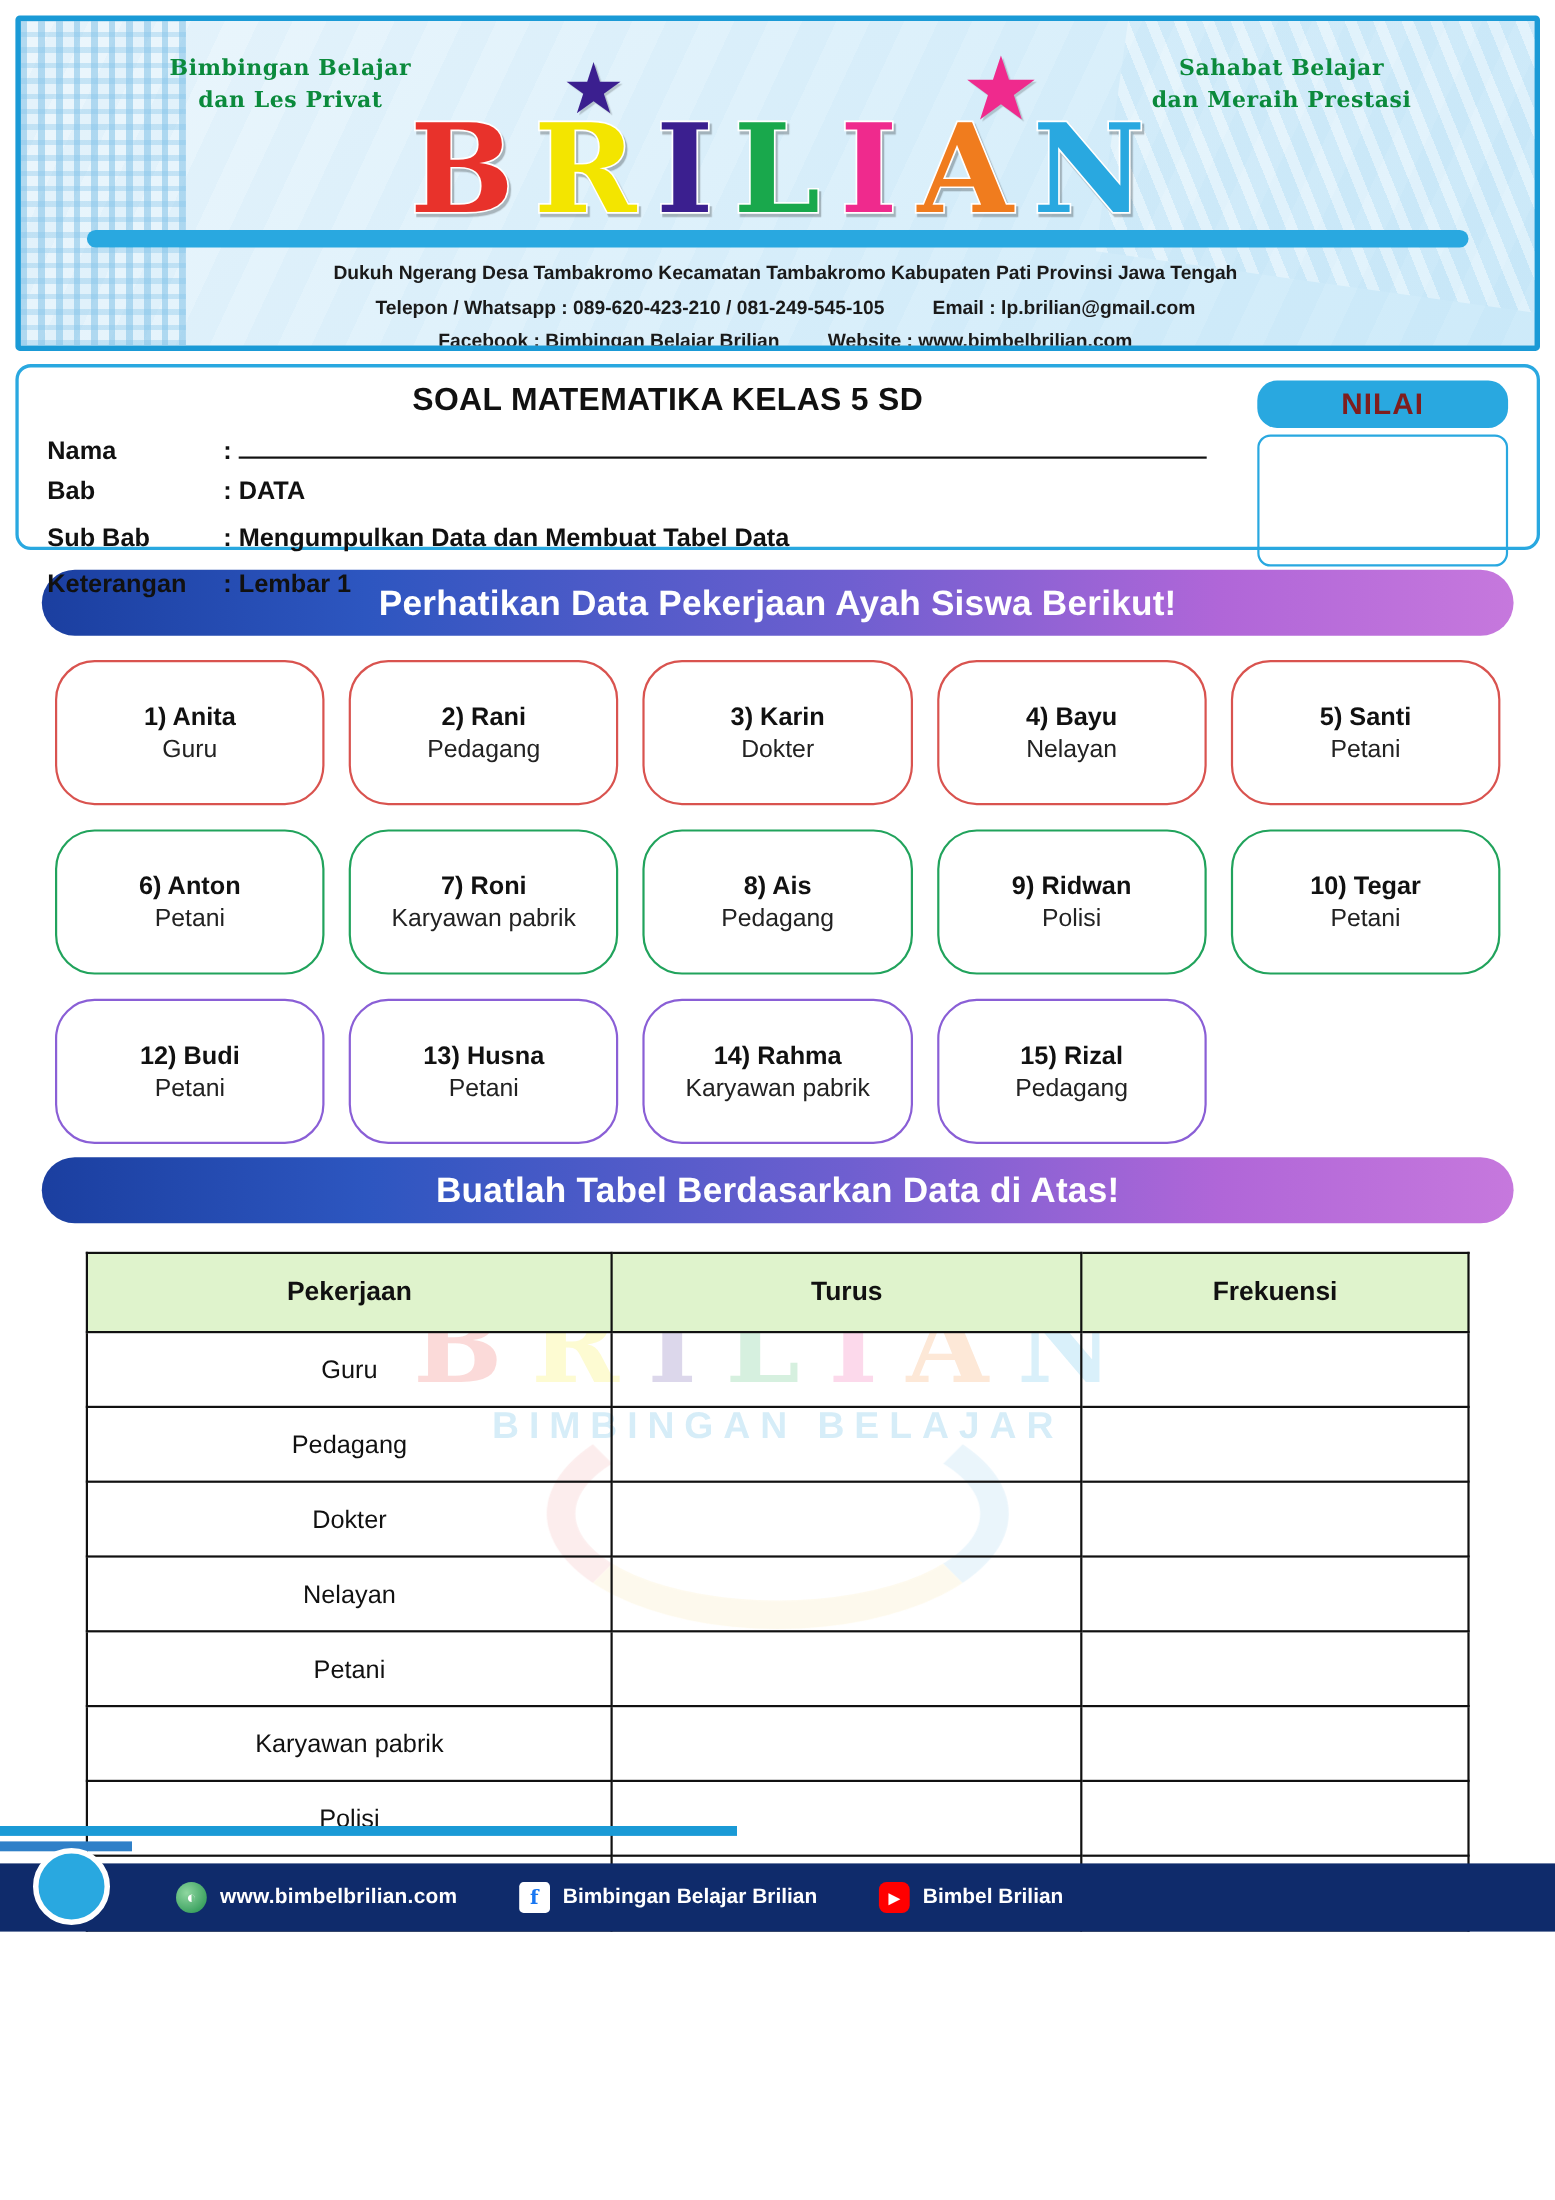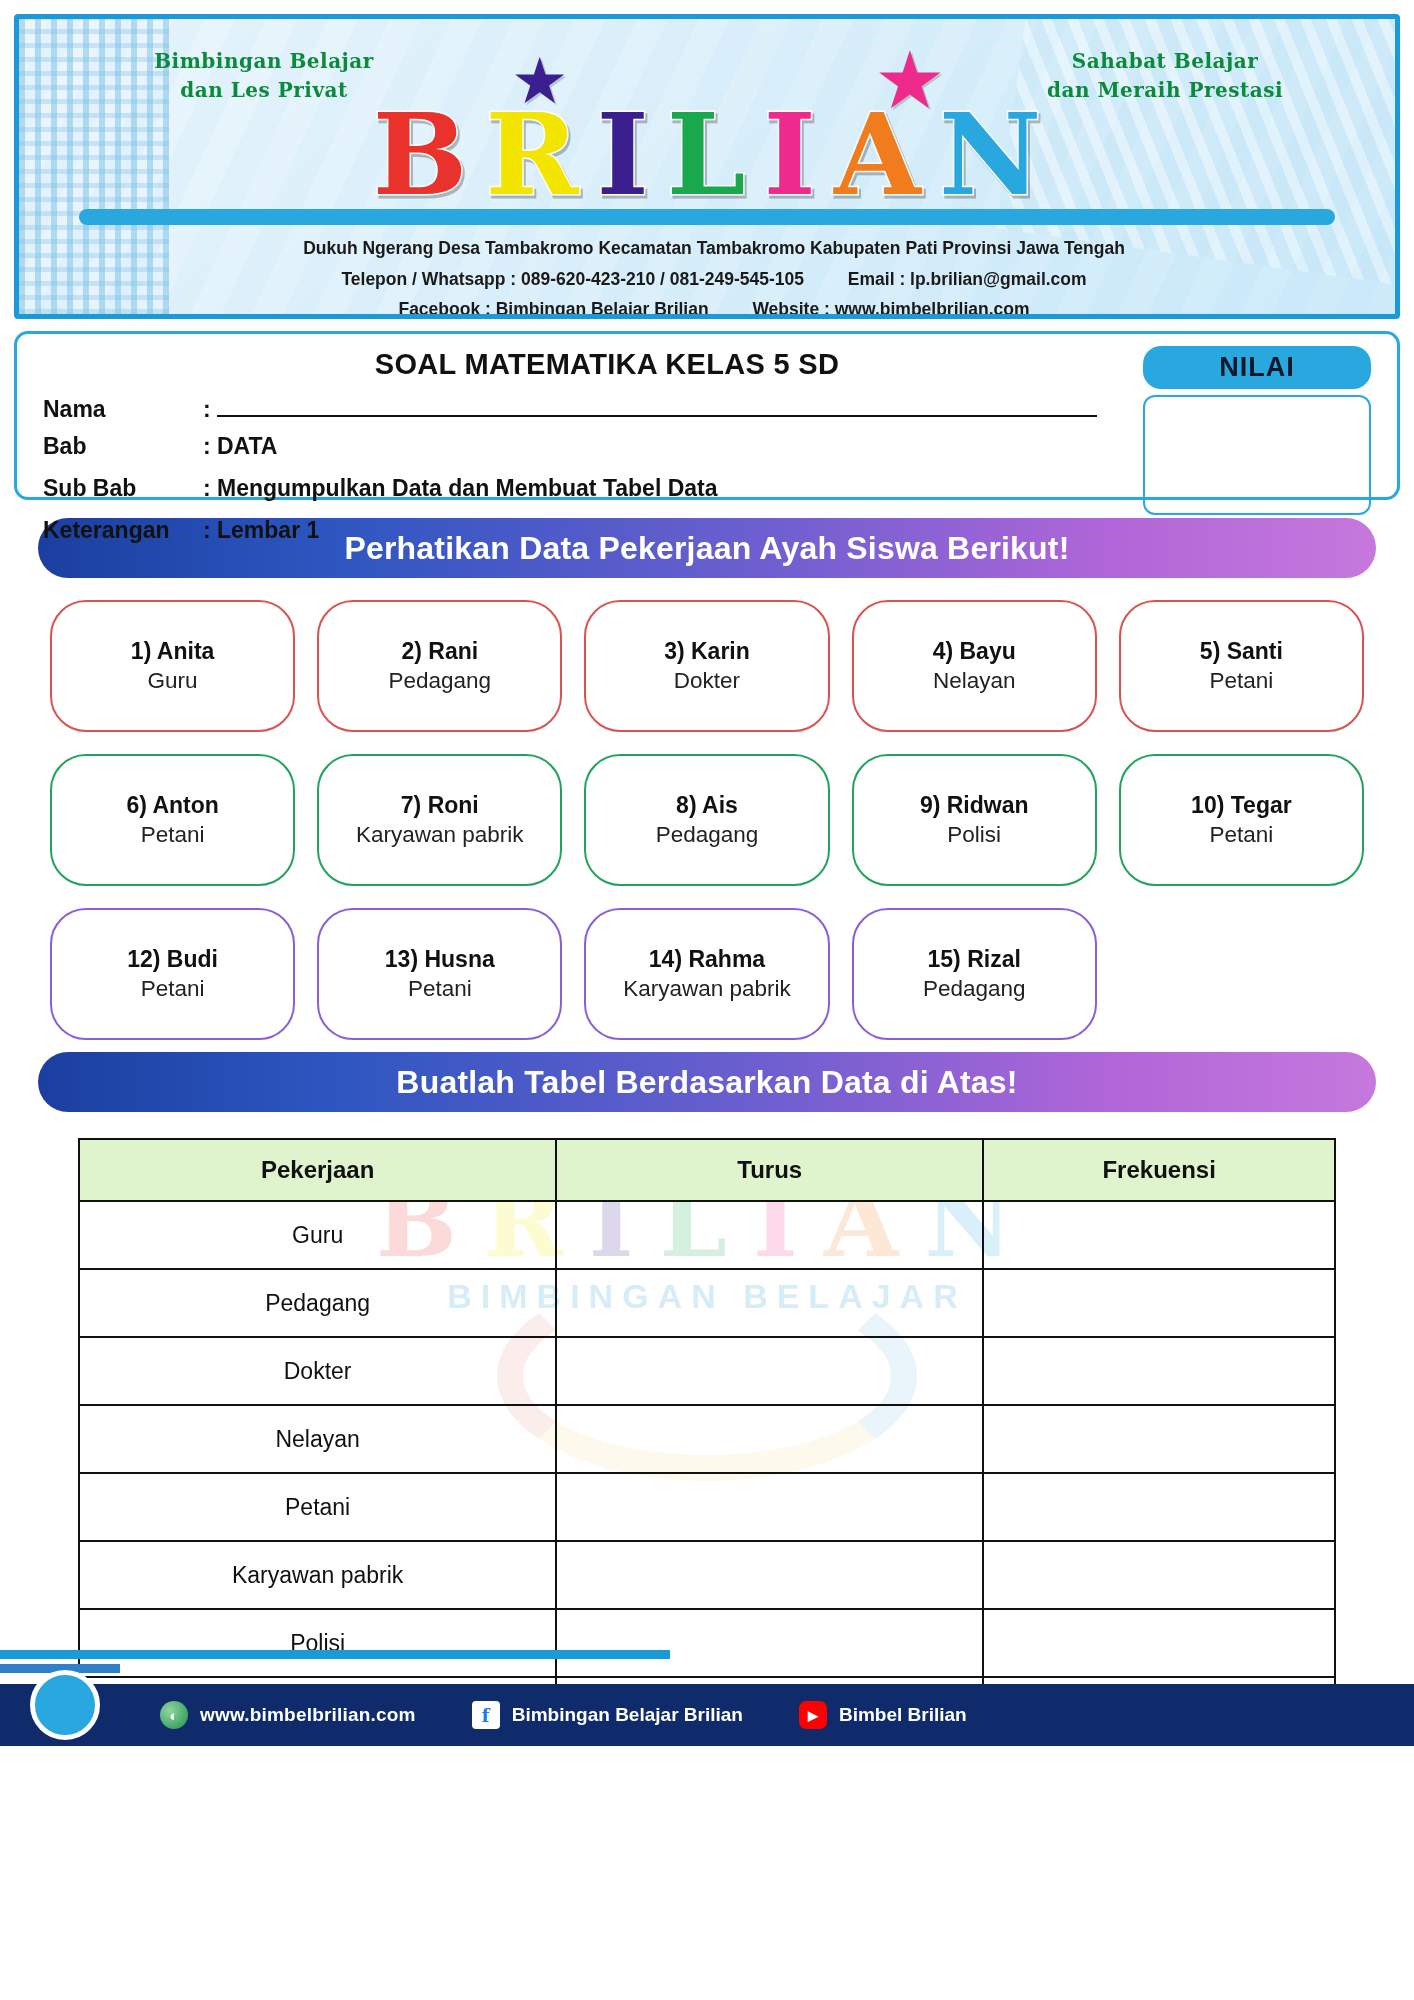--- a/index.html
+++ b/index.html
@@ -146,21 +146,21 @@
     border-bottom: 2.5px solid #111;
     height: 26px;
   }
   .nilai-box {
     position: absolute;
     right: 26px; top: 12px;
     width: 228px;
   }
   .nilai-head {
     background: #29a8e0;
-    color: #0f172a;
+    color: #7f1d1d;
     font-size: 27px;
     font-weight: bold;
     text-align: center;
     border-radius: 18px;
     padding: 6px 0;
     letter-spacing: 1px;
   }
   .nilai-area {
     margin-top: 6px;
     height: 120px;
@@ -233,21 +233,21 @@
     border: 2px solid #111;
     height: 68px;
     text-align: center;
     font-size: 23px;
     color: #111;
   }
   table.tbl th {
     background: #dff3cc;
     font-weight: bold;
     font-size: 24px;
-    height: 62px;
+    height: 72px;
   }
   table.tbl td { font-weight: normal; }
   .col-1 { width: 38%; }
   .col-2 { width: 34%; }
   .col-3 { width: 28%; }
 
   
   .watermark {
     position: absolute;
     left: 0; right: 0;

